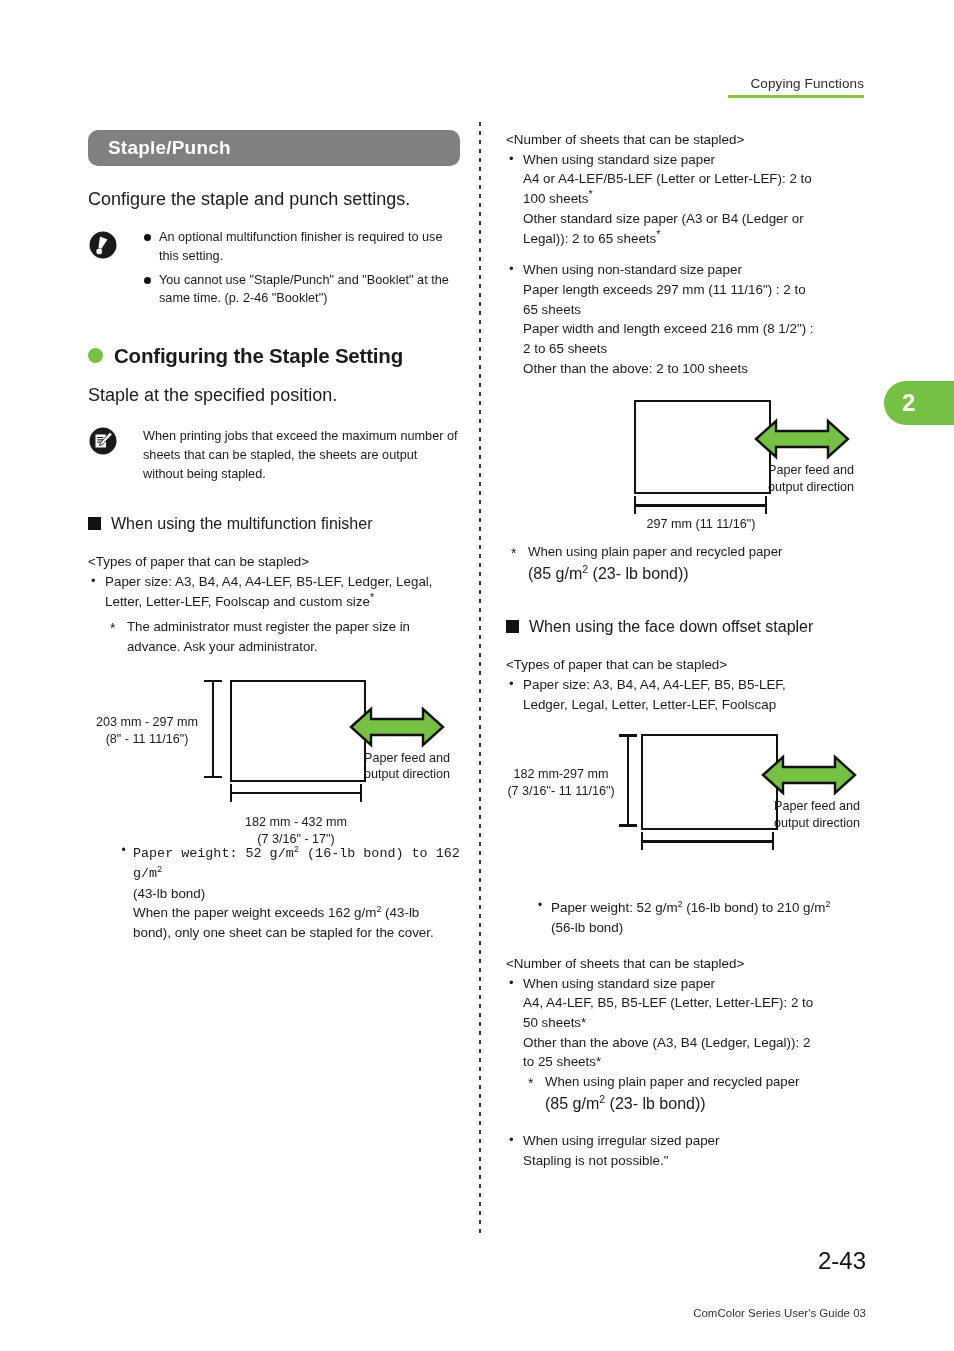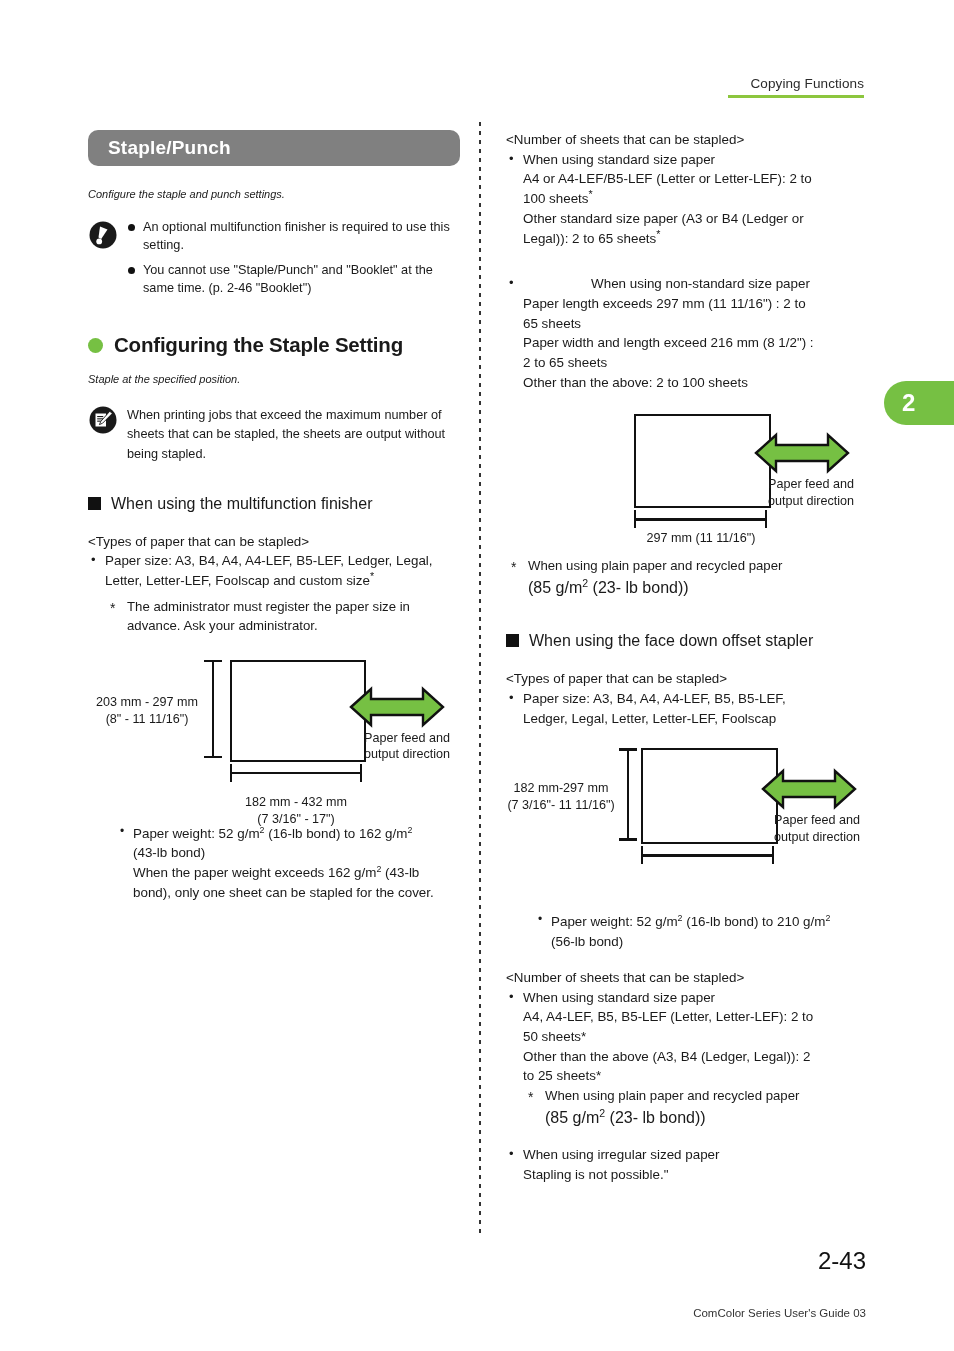--- a/index.html
+++ b/index.html
@@ -36,24 +36,24 @@
   .col-r{left:506px;}
 
   
   .sec-bar{
     background:#808080;border-radius:10px;height:36px;
     display:flex;align-items:center;padding-left:20px;margin-bottom:20px;
   }
   .sec-bar .t{color:#fff;font-size:19px;font-weight:bold;letter-spacing:.2px;}
 
   p,li,div.tx{font-size:13.4px;line-height:1.47;}
-  .lead{margin:0 0 16px 0;font-size:11px;font-style:italic;}
-
-  
-  .notice{display:flex;gap:9px;margin:0 0 18px 0;}
+  .lead{margin:0 0 16px 0;font-size:18px;}
+
+  
+  .notice{display:flex;gap:25px;margin:0 0 18px 0;}
   .notice .ico{flex:0 0 30px;padding-top:2px;}
   .notice .body{flex:1;}
   .nlist{list-style:none;margin:0;padding:0;}
   .nlist li{position:relative;padding-left:16px;margin-bottom:6px;font-size:12.7px;line-height:1.44;}
   .nlist li::before{content:"";position:absolute;left:1px;top:6px;width:7px;height:7px;border-radius:50%;background:#111;}
   .notice .plain{font-size:12.7px;line-height:1.5;margin:0;padding-top:3px;}
 
   
   .h-green{display:flex;align-items:center;gap:11px;margin:30px 0 14px 0;}
   .h-green .dot{width:15px;height:15px;border-radius:50%;background:#76c043;flex:0 0 15px;}
@@ -179,37 +179,37 @@
 
       <svg class="arrow-svg" style="left:261px;top:36px;" width="96" height="42" viewBox="0 0 96 42">
         <path d="M2 21 L22 3 L22 13 L74 13 L74 3 L94 21 L74 39 L74 29 L22 29 L22 39 Z" fill="#76c043" stroke="#111" stroke-width="2.4" stroke-linejoin="miter"></path>
       </svg>
       <div class="arrowlbl" style="left:276px;top:80px;">
         <div>Paper feed and</div>
         <div>output direction</div>
       </div>
     </div>
 
-    <p class="bul2" style="margin-left:28px;margin-top:4px;"><span>Paper weight: 52 g/m</span><sup>2</sup><span> (16-lb bond) to 162 g/m</span><sup>2</sup></p>
+    <p class="bul2" style="margin-left:28px;margin-top:4px;font-family:Liberation Mono, monospace;"><span>Paper weight: 52 g/m</span><sup>2</sup><span> (16-lb bond) to 162 g/m</span><sup>2</sup></p>
     <p class="ind" style="margin-left:28px;">(43-lb bond)</p>
     <p class="ind" style="margin-left:28px;"><span>When the paper weight exceeds 162 g/m</span><sup>2</sup><span> (43-lb</span></p>
     <p class="ind" style="margin-left:28px;">bond), only one sheet can be stapled for the cover.</p>
 
   </div>
 
   <div class="col col-r">
 
     <p class="angle">&lt;Number of sheets that can be stapled&gt;</p>
     <p class="bul">When using standard size paper</p>
     <p class="ind">A4 or A4-LEF/B5-LEF (Letter or Letter-LEF): 2 to</p>
     <p class="ind"><span>100 sheets</span><span class="sup-star">*</span></p>
     <p class="ind">Other standard size paper (A3 or B4 (Ledger or</p>
     <p class="ind"><span>Legal)): 2 to 65 sheets</span><span class="sup-star">*</span></p>
 
-    <p class="bul" style="margin-top:26px;text-align:center;">When using non-standard size paper</p>
+    <p class="bul" style="margin-top:12px;">When using non-standard size paper</p>
     <p class="ind">Paper length exceeds 297 mm (11 11/16") : 2 to</p>
     <p class="ind">65 sheets</p>
     <p class="ind">Paper width and length exceed 216 mm (8 1/2") :</p>
     <p class="ind">2 to 65 sheets</p>
     <p class="ind">Other than the above: 2 to 100 sheets</p>
 
     <div class="diag" style="height:140px;margin-top:18px;">
       <div class="paper" style="left:128px;top:4px;width:133px;height:90px;"></div>
       <div class="dimline" style="left:128px;top:108px;width:133px;height:2.4px;"></div>
       <div class="dimline" style="left:128px;top:100px;width:2.4px;height:18px;"></div>

